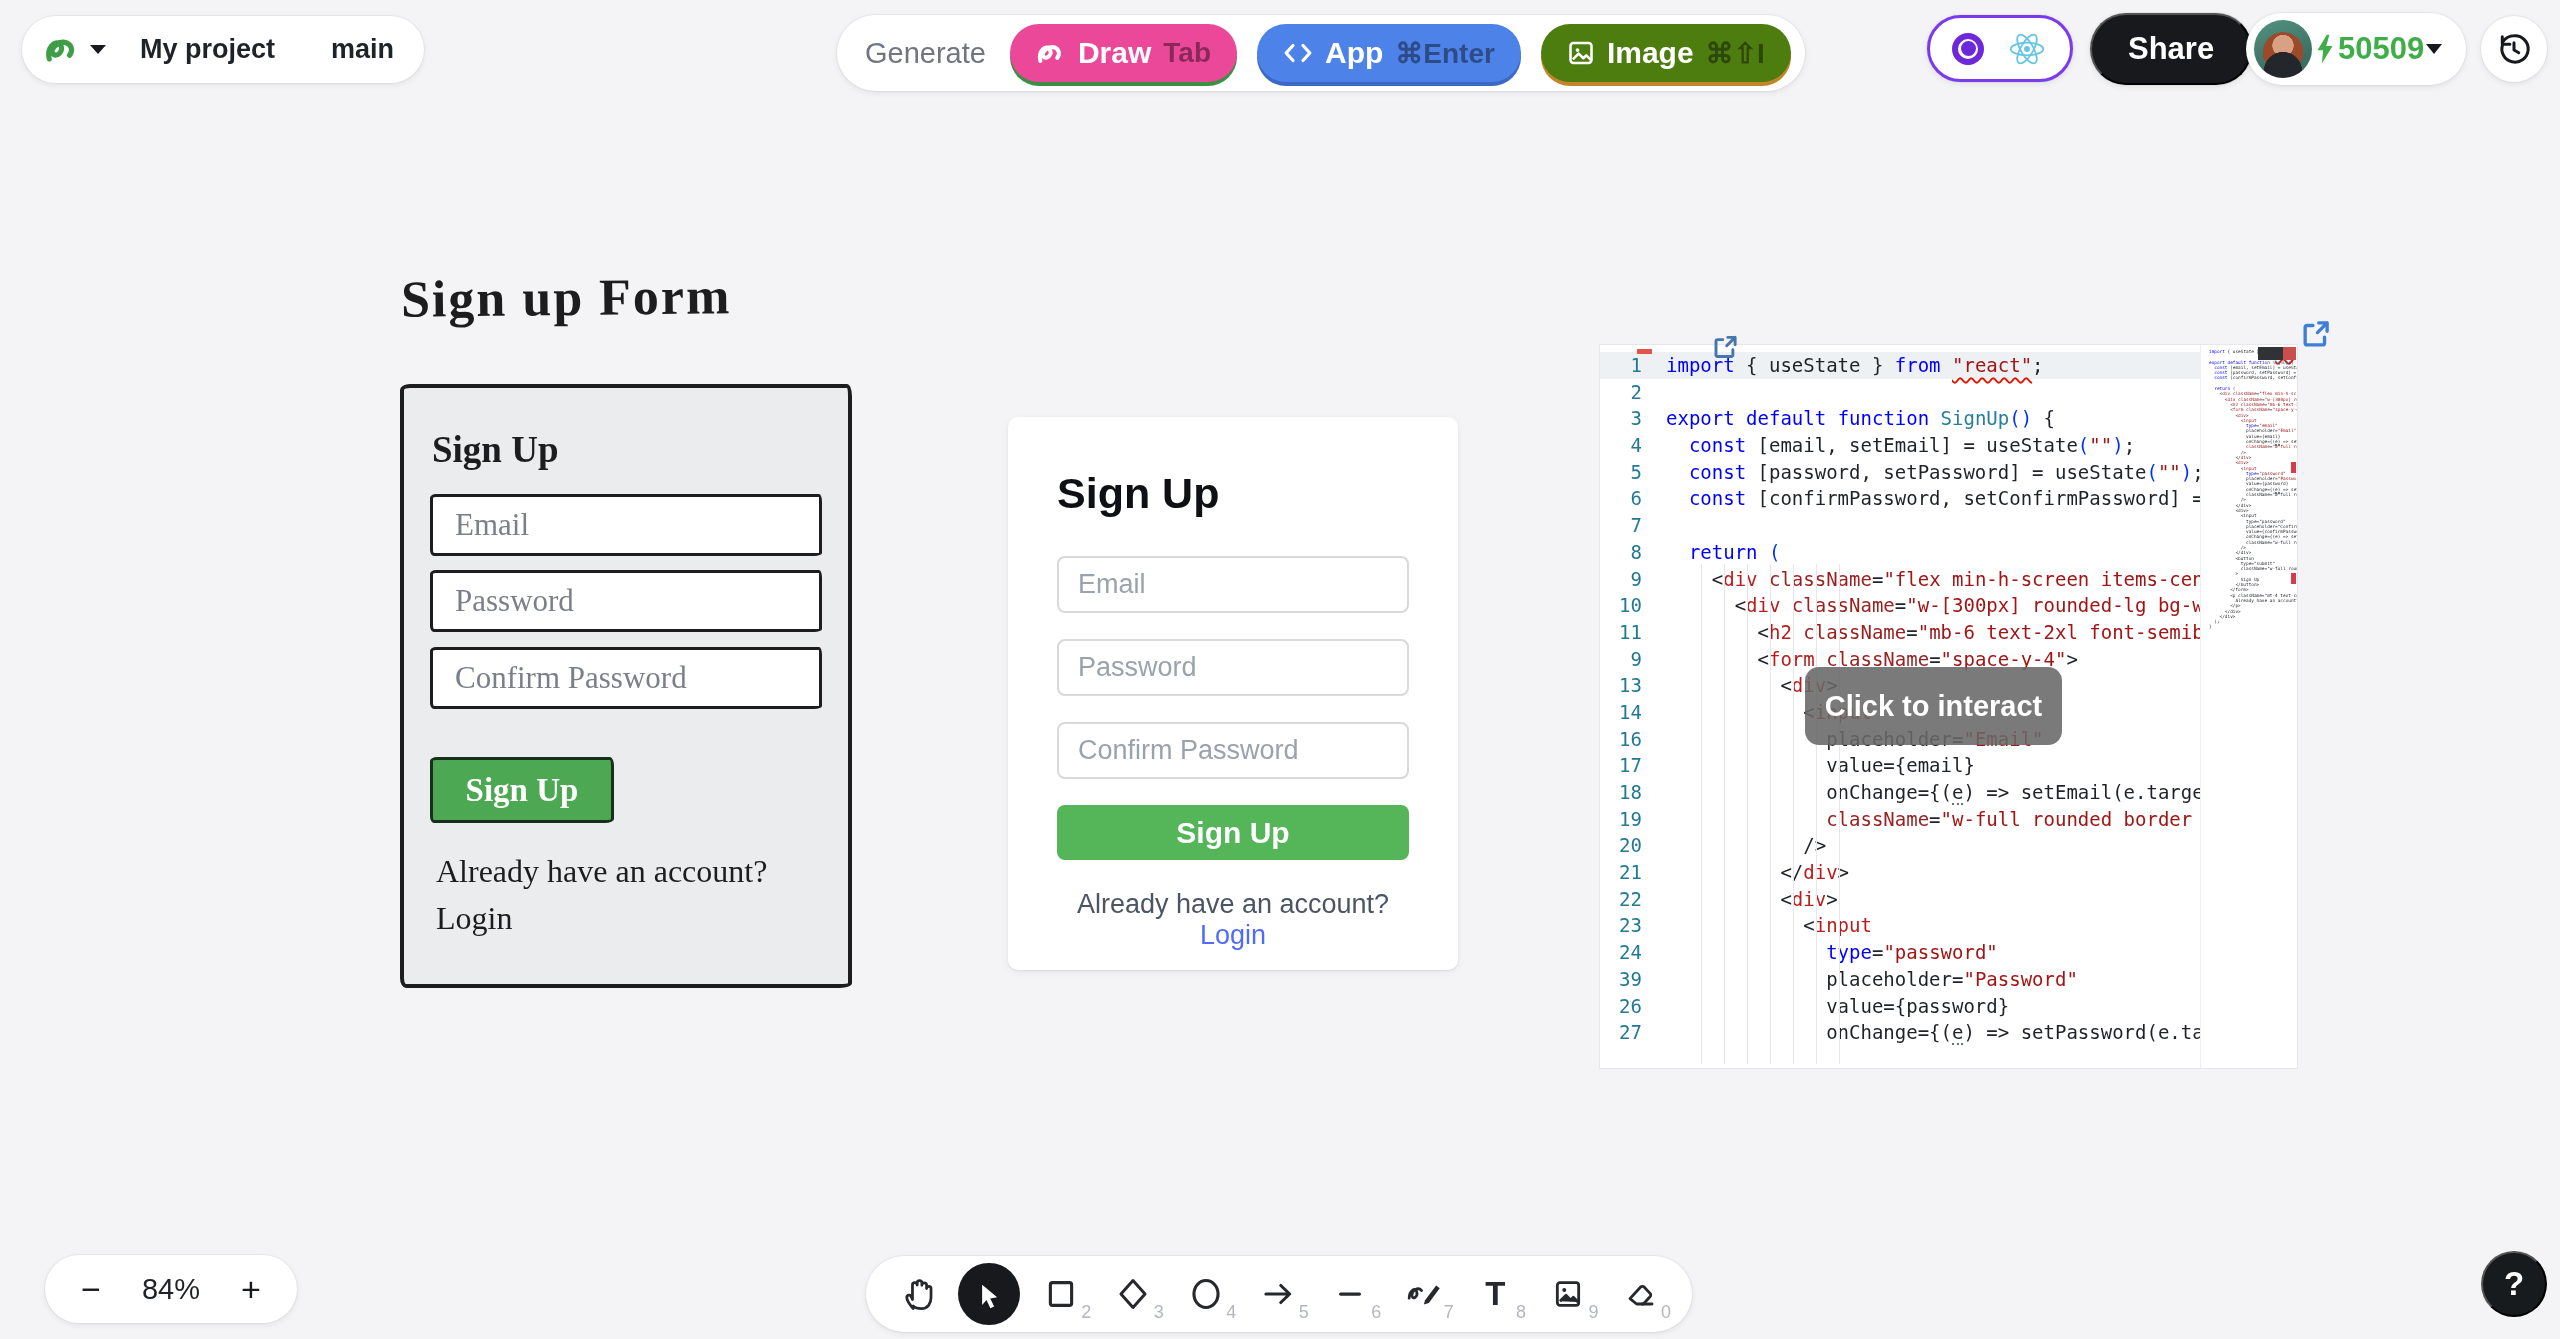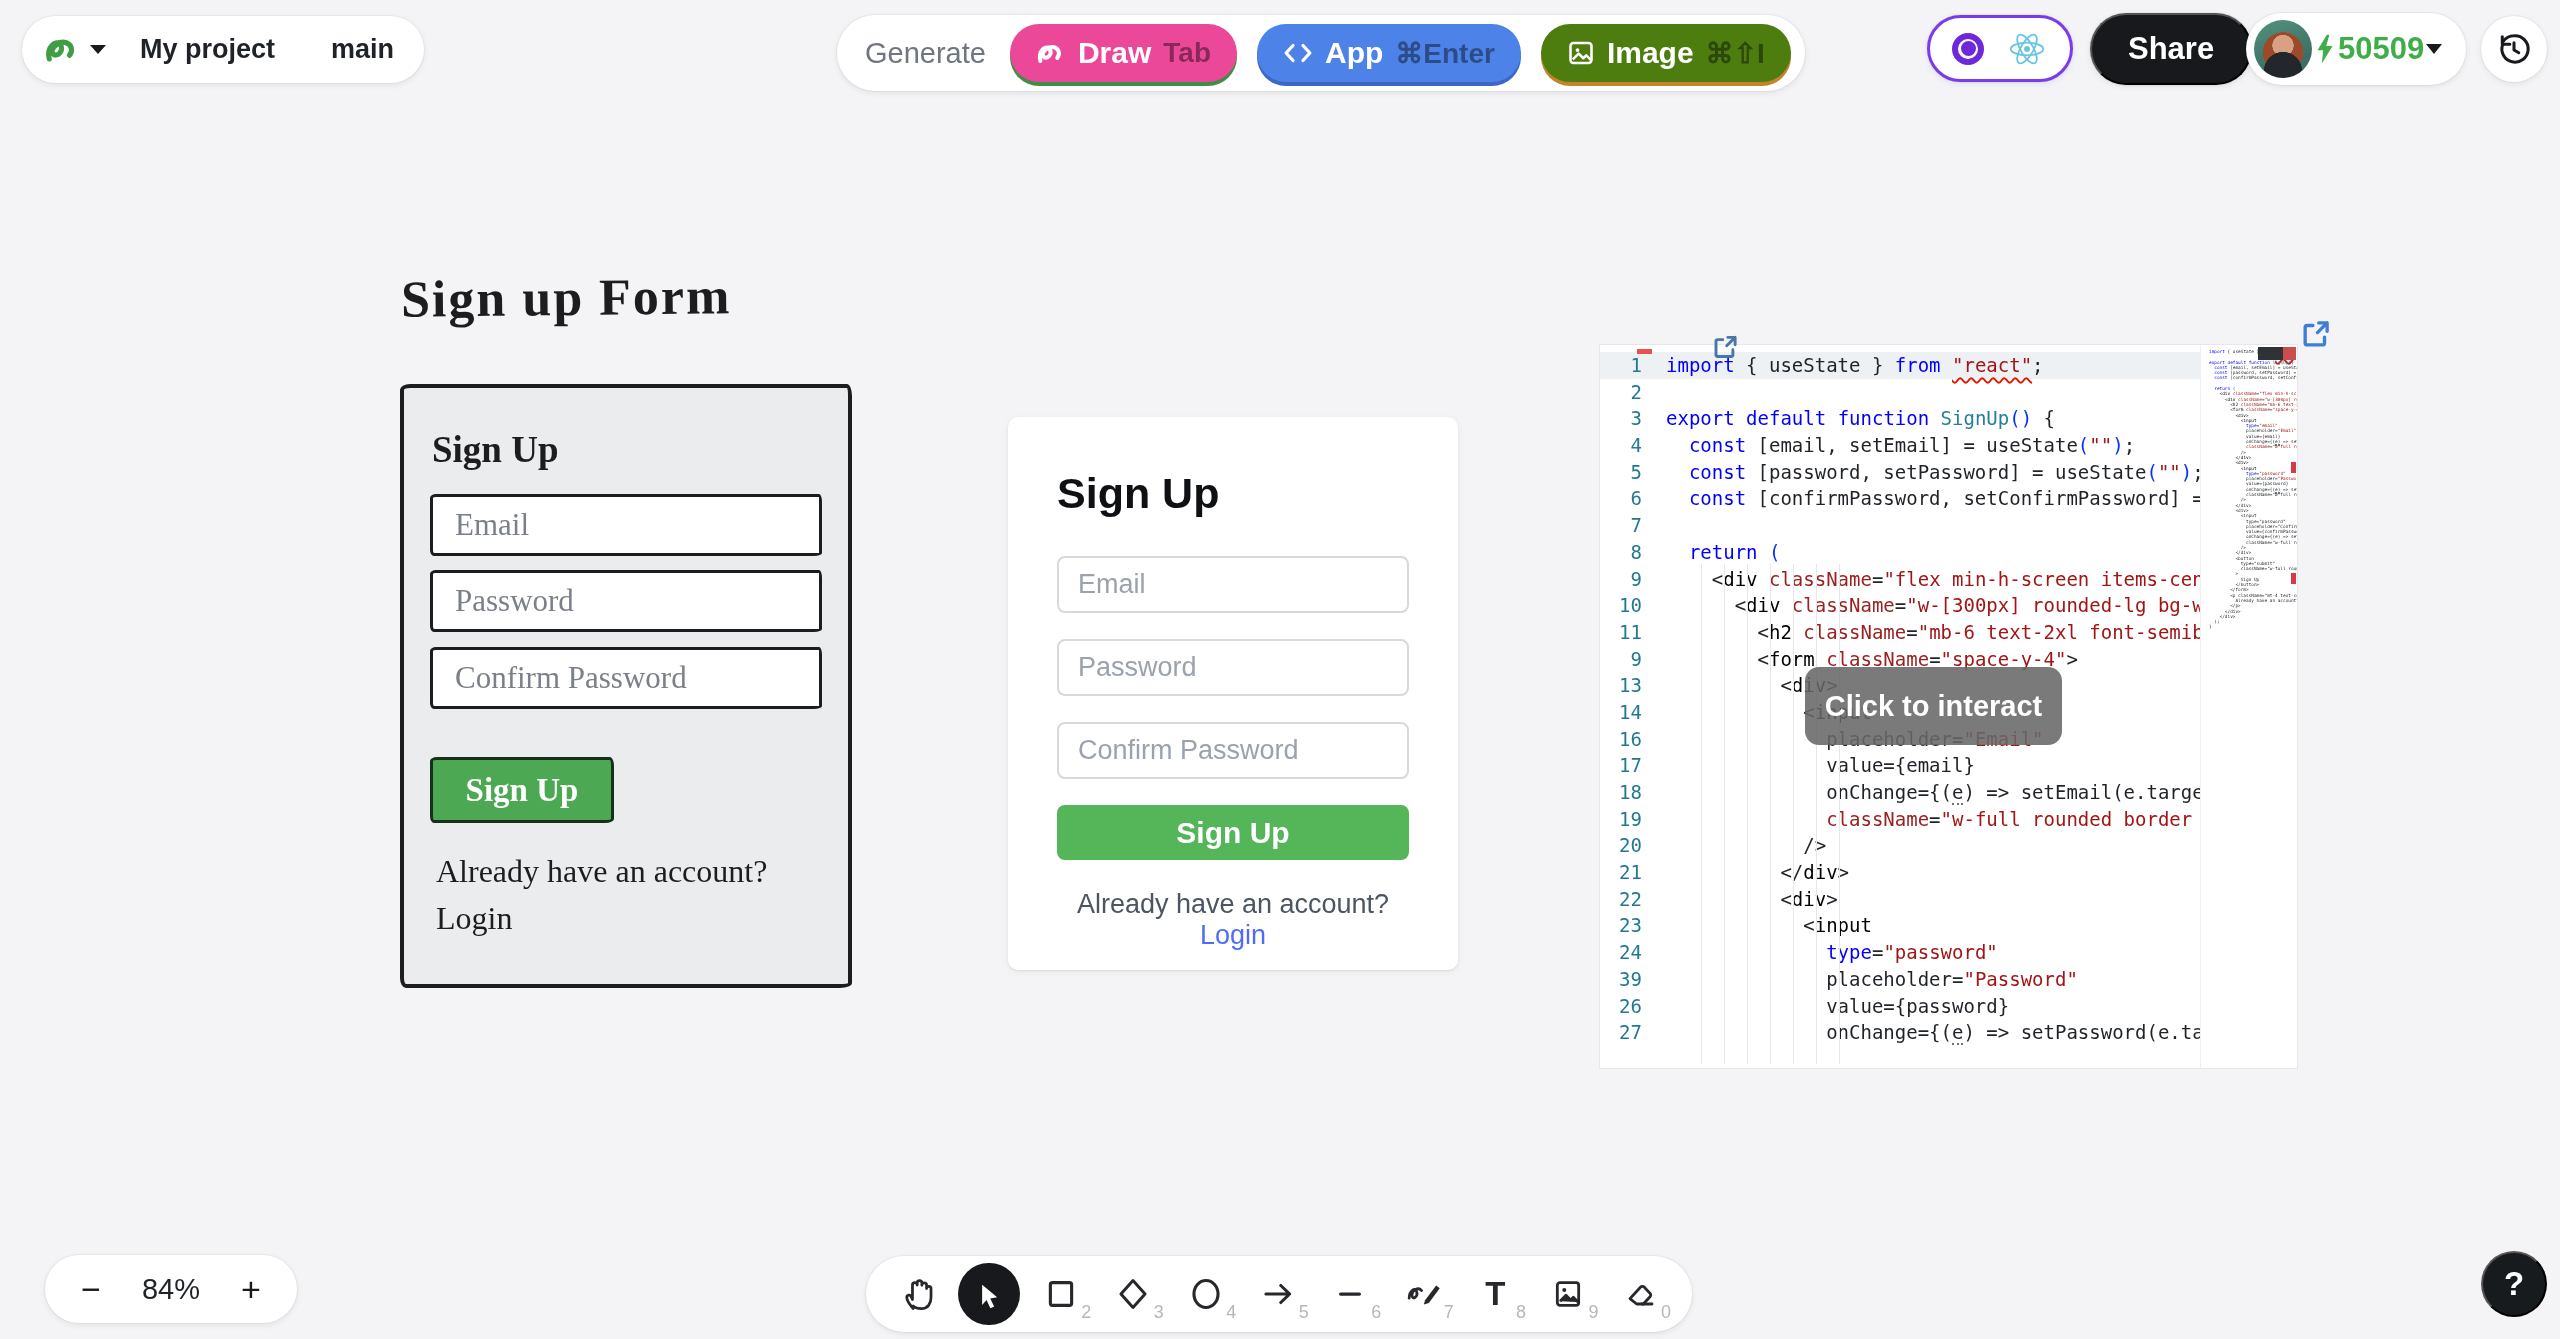--- a/index.html
+++ b/index.html
@@ -83,21 +83,21 @@
 
   
   .code-panel { position:absolute; left:1600px; top:345px; width:697px; height:723px; background:#fff;
                 box-shadow:0 0 0 1px rgba(0,0,0,.05); overflow:hidden; cursor:pointer; }
   .code-body { position:absolute; left:0; top:7px; right:97px; bottom:0; overflow:hidden; }
   .crow { display:flex; height:26.7px; font-family:"DejaVu Sans Mono", monospace;
           font-size:19px; line-height:26.7px; white-space:pre; }
   .crow.hl { background:#eef1f4; }
   .ln { width:66px; text-align:right; padding-right:24px; color:#237893; flex:none; }
   .tk-kw { color:#0000ff; } .tk-fn { color:#267f99; } .tk-str { color:#a31515; }
-  .tk-atr { color:#9b2121; } .tk-atr2 { color:#1f2328; } .tk-tag { color:#000000; }
+  .tk-atr { color:#9b2121; } .tk-atr2 { color:#1f2328; } .tk-tag { color:#b91c1c; }
   .tk-pn { color:#1f2328; } .tk-br { color:#0431fa; }
   .tk-wav { color:#a31515; text-decoration:underline wavy #e51400 2px; text-underline-offset:5px; }
   .tk-dot { color:#1f2328; border-bottom:2px dotted #6b7280; }
   .guide { position:absolute; width:1px; background:#e7e7ea; top:219px; bottom:4px; }
   .minimap { position:absolute; right:0; top:0; width:97px; height:100%; background:#fff;
              border-left:1px solid #efeff1; padding:4px 2px 0 8px; overflow:hidden; }
   .mrow { font-family:"DejaVu Sans Mono", monospace; font-size:4.4px; line-height:5.3px; white-space:pre; }
   .mm-slider { position:absolute; right:1px; top:2px; width:38px; height:13px; background:#2f3237; }
   .mm-slider i { position:absolute; right:0; top:0; width:13px; height:13px; background:#c94f4f; display:block; }
   .mm-err { position:absolute; left:37px; top:4px; width:15px; height:5px; background:#e5534b; }

